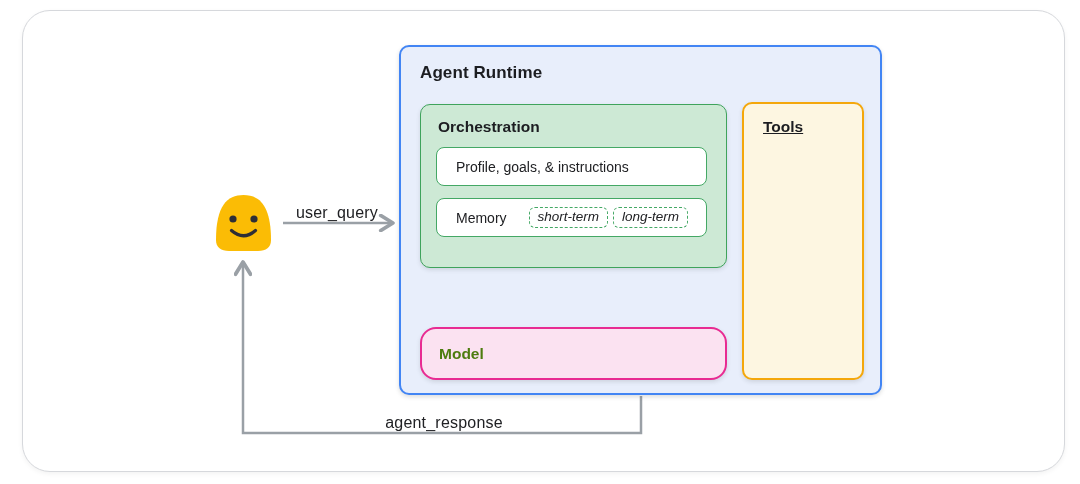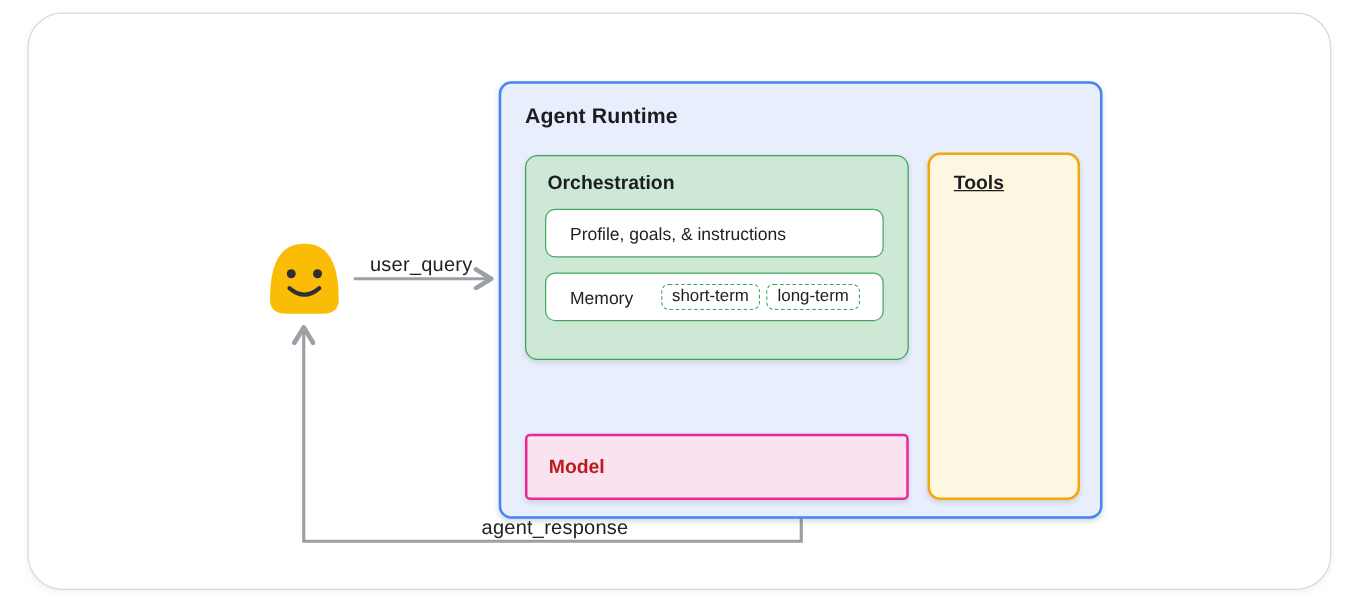--- a/index.html
+++ b/index.html
@@ -16,21 +16,20 @@
     box-shadow:0 2px 5px rgba(0,0,0,0.05);
   }
   .overlay{position:absolute;left:0;top:0;width:1080px;height:484px;pointer-events:none;}
 
   
   .agent-runtime{
     position:absolute;left:399px;top:45px;width:483px;height:350px;
     background:#e8eefb;border:2px solid #4285f4;border-radius:10px;
     box-shadow:0 2px 4px rgba(60,64,67,0.18);
     box-sizing:border-box;
-    margin-top:20px;
   }
   .ar-title{
     position:absolute;left:19px;top:16px;
     font-size:17px;font-weight:600;letter-spacing:0.1px;color:#1c1d21;
   }
 
   
   .orchestration{
     position:absolute;left:19px;top:57px;width:307px;height:164px;
     background:#cde9d5;border:1.5px solid #3fa35c;border-radius:10px;
@@ -44,35 +43,35 @@
   .orch-item{
     position:absolute;left:15px;width:271px;height:39px;
     background:#ffffff;border:1.5px solid #44a865;border-radius:8px;
     box-sizing:border-box;
     display:flex;align-items:center;padding-left:19px;
     font-size:14px;font-weight:500;color:#202124;
   }
   .orch-item.i0{top:42px;}
   .orch-item.i1{top:93px;}
   .orch-item.i2{top:144px;}
-  .chips{display:flex;gap:5px;margin-left:22px;}
+  .chips{display:flex;gap:5px;margin-left:22px;font-style:italic;}
   .chip{
     background:#ffffff;border:1.5px dashed #44a865;border-radius:6px;
     padding:1px 8px 2px 8px;font-size:13.5px;font-weight:500;color:#202124;
     line-height:16px;
   }
 
   
   .model{
     position:absolute;left:19px;top:280px;width:307px;height:53px;
-    background:#fbe2f1;border:2px solid #e82b92;border-radius:4px;
+    background:#fbe2f1;border:2px solid #e82b92;border-radius:16px;
     box-shadow:0 2px 4px rgba(60,64,67,0.15);
     box-sizing:border-box;
     display:flex;align-items:center;padding-left:17px;
-    font-size:15.5px;font-weight:600;color:#b91c1c;
+    font-size:15.5px;font-weight:600;color:#4d7c0f;
   }
 
   
   .tools{
     position:absolute;left:341px;top:55px;width:122px;height:278px;
     background:#fdf6e1;border:2px solid #f4a70b;border-radius:10px;
     box-shadow:0 2px 4px rgba(60,64,67,0.15);
     box-sizing:border-box;padding:14px 0 0 19px;
     font-size:15.5px;font-weight:600;color:#1c1d21;text-decoration:underline;
   }

